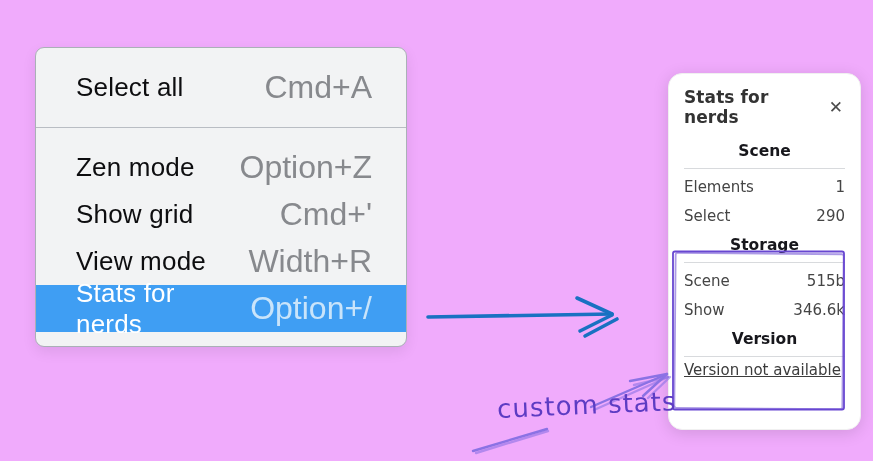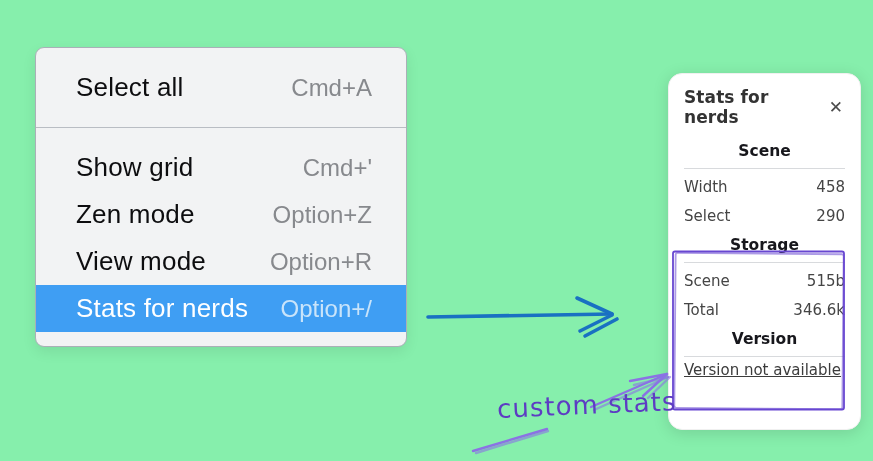--- a/index.html
+++ b/index.html
@@ -1,35 +1,35 @@
 <!DOCTYPE html>
 <html style="--menu_highlight: #3f9ef3; --flow_arrow: #1971c2; --annotation_box: #6847d1; --annotation_arrow: #8b72e4; --annotation_text: #5d3cc3;"><head>
 <meta charset="utf-8">
 <style>
   * { margin:0; padding:0; box-sizing:border-box; }
   html,body { width:873px; height:461px; background:#ffffff; overflow:hidden;
               font-family:"Liberation Sans", sans-serif; }
-  .stage { position:relative; width:873px; height:461px; background:#86efac; }
+  .stage { position:relative; width:873px; height:461px; background:#f0abfc; }
 
   
   .ctx-menu {
     position:absolute; left:35px; top:47px; width:372px; height:300px;
     background:#f2f3f4; border:1.5px solid #aab0b7; border-radius:9px;
     box-shadow:0 5px 14px rgba(0,0,0,.08); overflow:hidden;
     display:flex; flex-direction:column;
   }
   .ctx-section-top { height:79px; display:flex; align-items:center; }
   .ctx-divider { height:0; border-top:1.5px solid #b9bdc3; }
   .ctx-section-bottom { flex:1; padding-top:16px; display:flex; flex-direction:column; }
   .menu-item {
     height:47px; display:flex; align-items:center; justify-content:space-between;
     padding:0 34px 0 40px; width:100%; cursor:default;
   }
   .mi-label { font-size:26px; color:#0d0d0f; letter-spacing:.2px; }
-  .mi-shortcut { font-size:24px; color:#87898d; }
+  .mi-shortcut { font-size:32px; color:#87898d; }
   .menu-item.highlighted { background:var(--menu_highlight,#3f9ef3); }
   .menu-item.highlighted .mi-label { color:#ffffff; }
   .menu-item.highlighted .mi-shortcut { color:#c9e4fa;margin-left:32px; }
 
   
   .stats-panel {
     position:absolute; left:668px; top:73px; width:193px; height:357px;
     background:#ffffff; border:1px solid #f0f0f0; border-radius:14px;
     box-shadow:0 3px 16px rgba(0,0,0,.13);
     padding:13px 15px 10px 15px;
@@ -67,63 +67,63 @@
   <div class="ctx-menu">
     <div class="ctx-section-top">
       <div class="menu-item">
         <span class="mi-label">Select all</span>
         <span class="mi-shortcut">Cmd+A</span>
       </div>
     </div>
     <div class="ctx-divider"></div>
     <div class="ctx-section-bottom">
       <div class="menu-item">
+        <span class="mi-label">Zen mode</span>
+        <span class="mi-shortcut">Option+Z</span>
+      </div>
+      <div class="menu-item">
         <span class="mi-label">Show grid</span>
         <span class="mi-shortcut">Cmd+'</span>
       </div>
       <div class="menu-item">
-        <span class="mi-label">Zen mode</span>
-        <span class="mi-shortcut">Option+Z</span>
-      </div>
-      <div class="menu-item">
         <span class="mi-label">View mode</span>
-        <span class="mi-shortcut">Option+R</span>
+        <span class="mi-shortcut">Width+R</span>
       </div>
       <div class="menu-item highlighted">
         <span class="mi-label">Stats for nerds</span>
         <span class="mi-shortcut">Option+/</span>
       </div>
     </div>
   </div>
 
   <div class="stats-panel">
     <div class="sp-header">
       <span class="sp-title">Stats for nerds</span>
       <button class="sp-close">✕</button>
     </div>
 
     <div class="sp-heading first">Scene</div>
     <hr class="sp-rule">
     <div class="sp-row">
-      <span>Width</span>
-      <span>458</span>
+      <span>Elements</span>
+      <span>1</span>
     </div>
     <div class="sp-row">
       <span>Select</span>
       <span>290</span>
     </div>
 
     <div class="sp-heading">Storage</div>
     <hr class="sp-rule">
     <div class="sp-row">
       <span>Scene</span>
       <span>515b</span>
     </div>
     <div class="sp-row">
-      <span>Total</span>
+      <span>Show</span>
       <span>346.6k</span>
     </div>
 
     <div class="sp-heading">Version</div>
     <hr class="sp-rule">
     <div class="sp-note">Version not available</div>
   </div>
 
   <svg class="overlay" viewBox="0 0 873 461">
 

